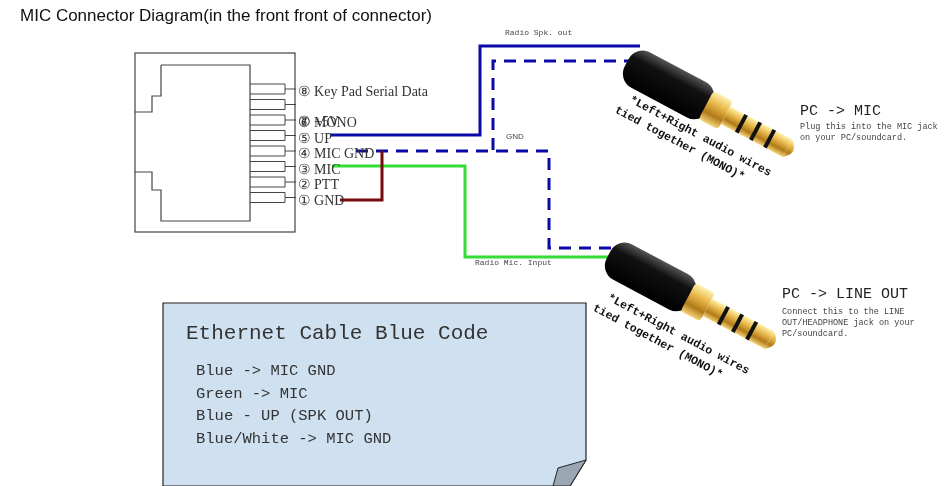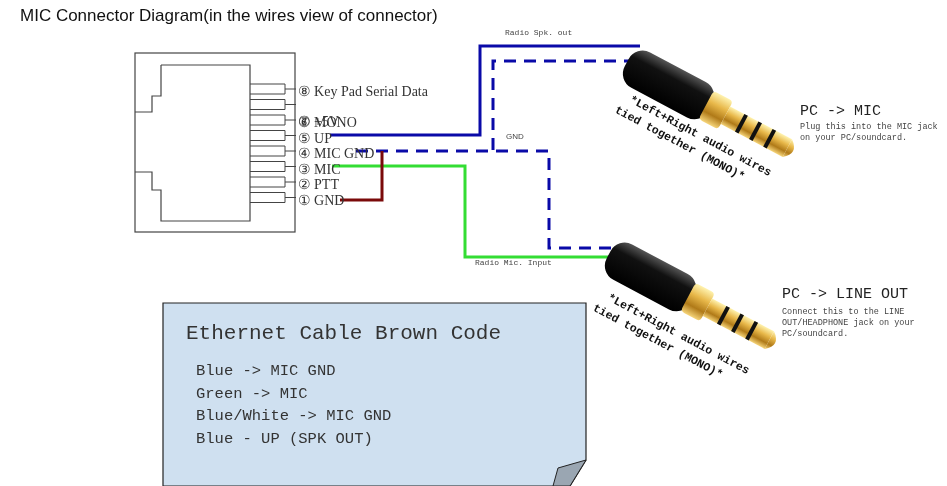--- a/index.html
+++ b/index.html
@@ -11,21 +11,21 @@
   .mono-small { font-family:"Liberation Mono", monospace; font-size:8px; color:#444; white-space:nowrap; }
   .pc-title { font-family:"Liberation Mono", monospace; font-size:15px; color:#222; white-space:nowrap; }
   .pc-desc { font-family:"Liberation Mono", monospace; font-size:8.5px; color:#444; line-height:11px; }
   .rot-note { font-family:"Liberation Mono", monospace; font-weight:bold; font-size:11.5px; color:#111; white-space:nowrap; line-height:16px; transform-origin:0 0; }
   #note-title { left:186px; top:322px; font-family:"Liberation Mono", monospace; font-size:21px; color:#333; white-space:nowrap; }
   .note-line { font-family:"Liberation Mono", monospace; font-size:15.5px; color:#333; white-space:nowrap; }
 </style>
 </head>
 <body>
 
-<div id="title" class="abs">MIC Connector Diagram(in the wires view of connector)</div>
+<div id="title" class="abs">MIC Connector Diagram(in the front front of connector)</div>
 
 <svg id="diagram" width="947" height="486" viewBox="0 0 947 486">
   <defs>
     <linearGradient id="gold" x1="0" y1="0" x2="0" y2="1">
       <stop offset="0" stop-color="#fff3b0"></stop>
       <stop offset="0.35" stop-color="#e8b84a"></stop>
       <stop offset="0.7" stop-color="#b07a18"></stop>
       <stop offset="1" stop-color="#f6d57a"></stop>
     </linearGradient>
     <linearGradient id="blackbody" x1="0" y1="0" x2="0" y2="1">
@@ -113,19 +113,19 @@
   <div>*Left+Right audio wires</div>
   <div style="margin-left:-8px;">tied together (MONO)*</div>
 </div>
 
 <div class="abs pc-title" style="left:800px; top:103px;">PC -&gt; MIC</div>
 <div class="abs pc-desc" style="left:800px; top:122px; width:150px;">Plug this into the MIC jack on your PC/soundcard.</div>
 
 <div class="abs pc-title" style="left:782px; top:286px;">PC -&gt; LINE OUT</div>
 <div class="abs pc-desc" style="left:782px; top:307px; width:165px;">Connect this to the LINE OUT/HEADPHONE jack on your PC/soundcard.</div>
 
-<div id="note-title" class="abs">Ethernet Cable Brown Code</div>
+<div id="note-title" class="abs">Ethernet Cable Blue Code</div>
 <div class="abs" style="left:196px; top:362px;">
   <div class="note-line" style="height:22.5px;">Blue -&gt; MIC GND</div>
   <div class="note-line" style="height:22.5px;">Green -&gt; MIC</div>
+  <div class="note-line" style="height:22.5px;">Blue - UP (SPK OUT)</div>
   <div class="note-line" style="height:22.5px;">Blue/White -&gt; MIC GND</div>
-  <div class="note-line" style="height:22.5px;">Blue - UP (SPK OUT)</div>
 </div>
 
 </body></html>

